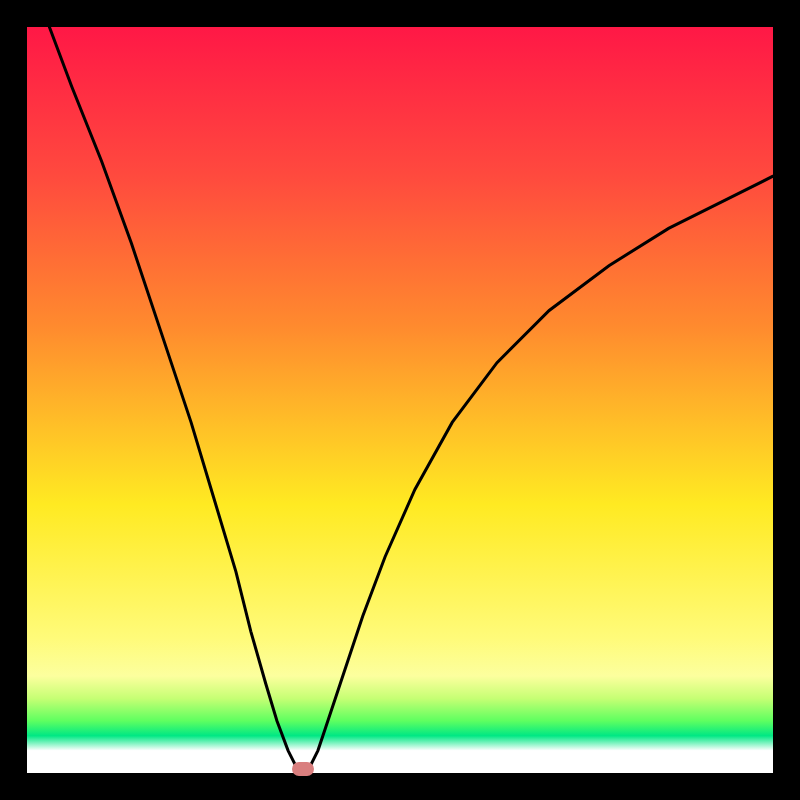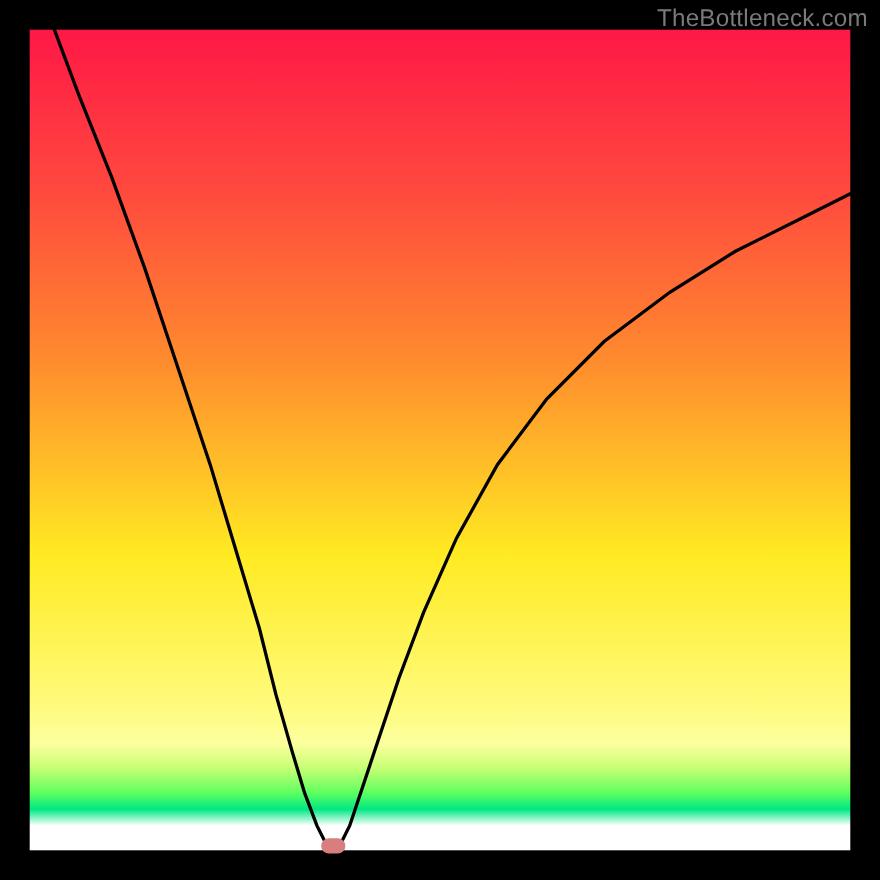--- a/index.html
+++ b/index.html
@@ -68,14 +68,13 @@
 
 <div class="frame">
   <div class="plot-area"></div>
 
   <svg class="curve" width="800" height="800">
     <path id="curve-path" d="M 49.4 27.0 L 71.8 86.7 L 101.6 161.3 L 131.4 243.3 L 161.3 332.9 L 191.1 422.4 L 213.5 497.0 L 235.9 571.6 L 250.8 631.3 L 265.7 683.5 L 276.9 720.8 L 288.1 750.6 L 295.6 765.5 L 303.0 773.0 L 310.5 765.5 L 317.9 750.6 L 325.4 728.2 L 340.3 683.5 L 362.7 616.3 L 385.1 556.7 L 414.9 489.5 L 452.2 422.4 L 497.0 362.7 L 549.2 310.5 L 608.9 265.7 L 668.6 228.4 L 728.2 198.6 L 773.0 176.2" stroke="#000" stroke-width="3" fill="none" stroke-linecap="round"></path>
   </svg>
 
   <div class="marker" id="min-marker" style="left: 303.02px; top: 769px;"></div>
 
-  <div class="watermark">TheBottleneck.com</div>
 </div>
 
 </body></html>

